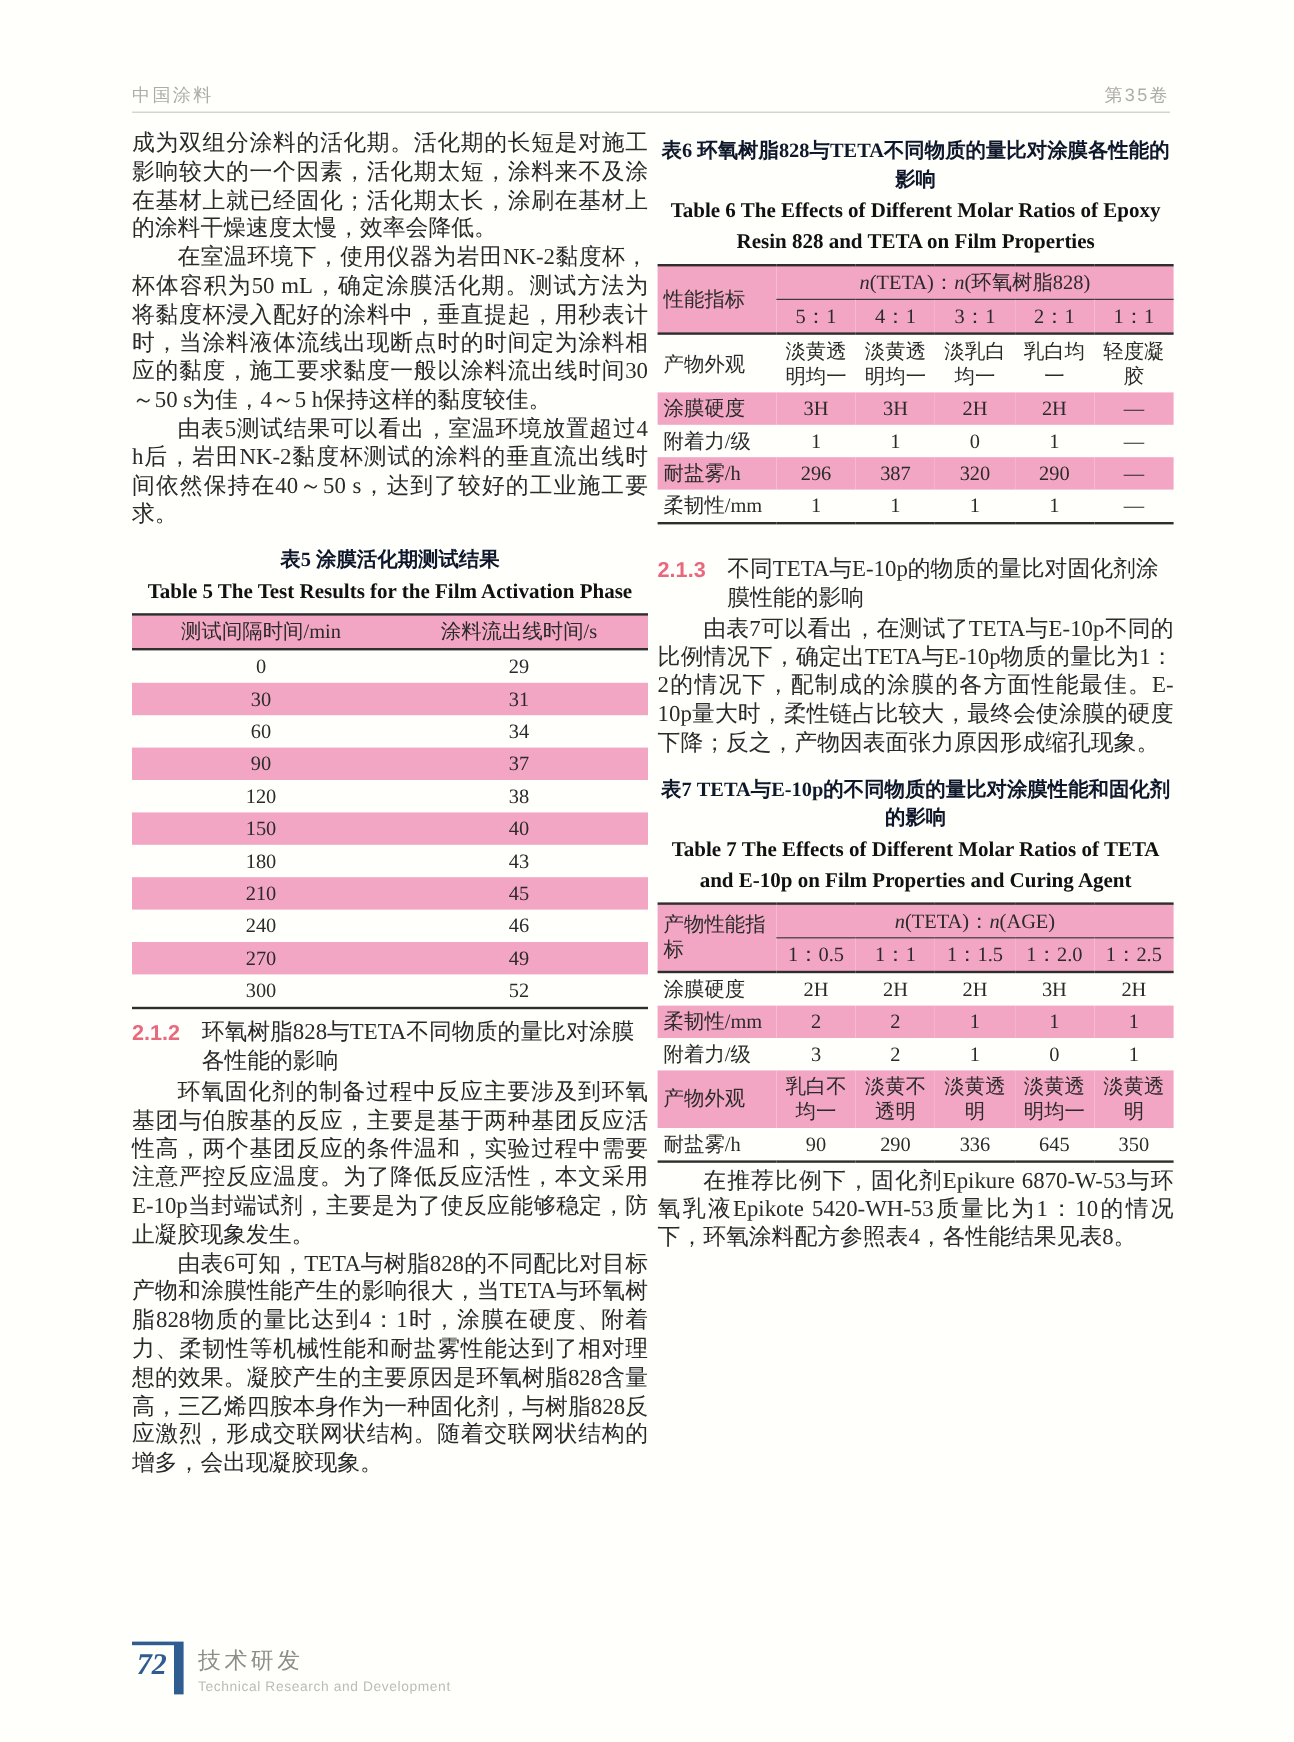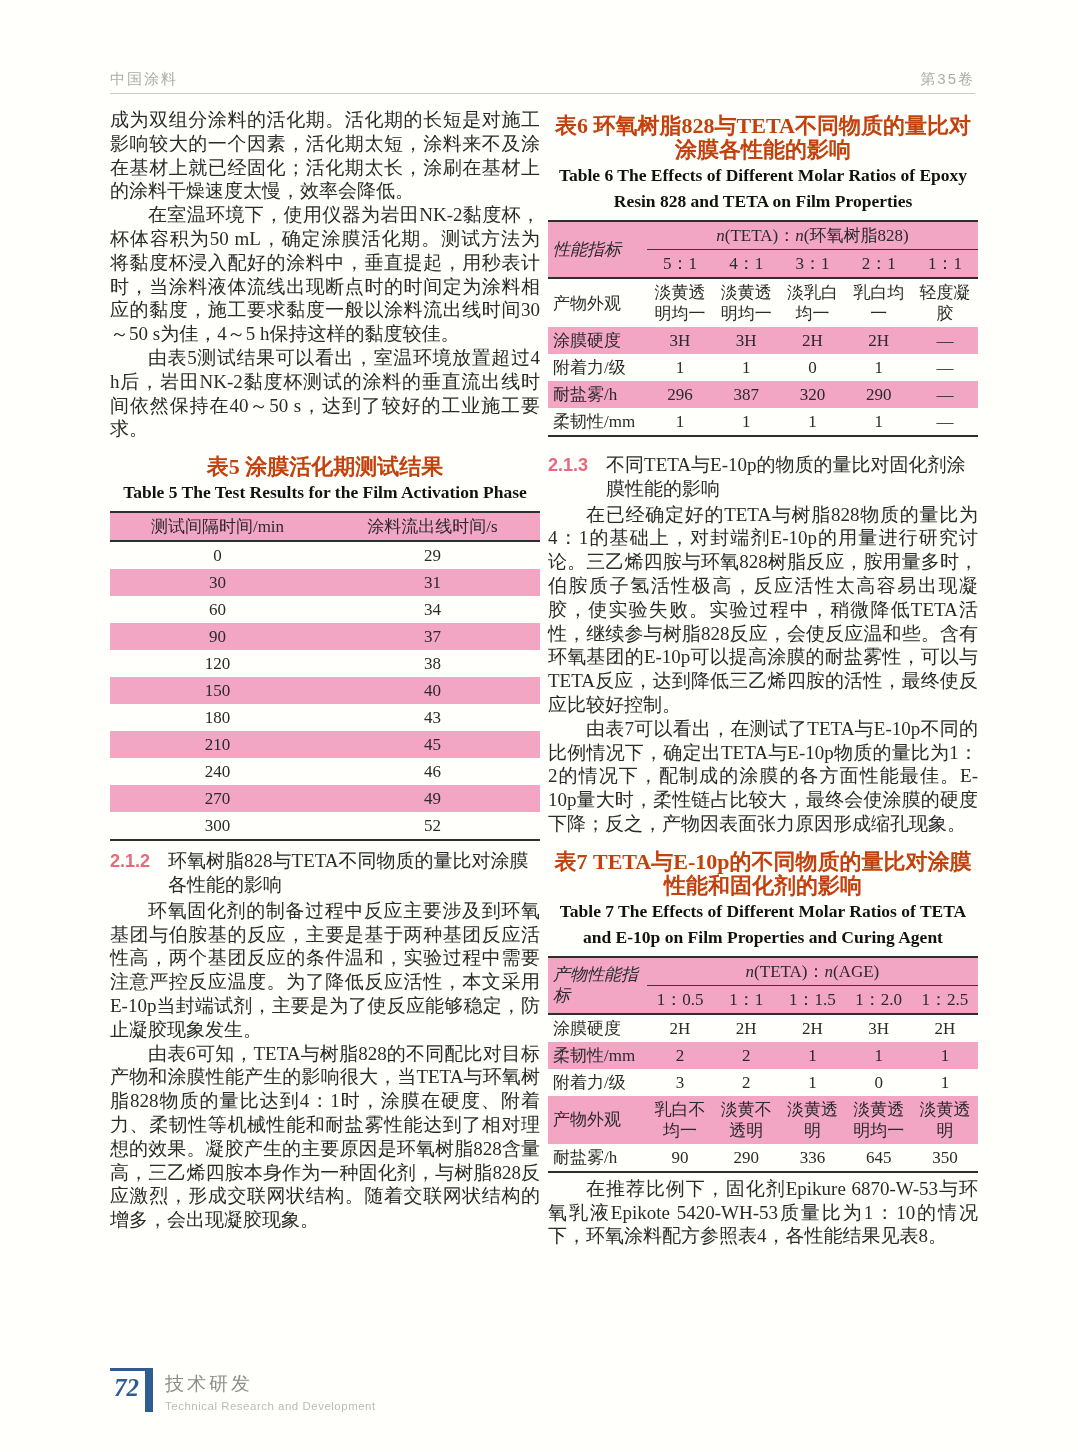--- a/index.html
+++ b/index.html
@@ -29,35 +29,35 @@
   
   .sec{ display:flex; margin-top:8px; margin-bottom:2px; text-align:left;}
   .sec-num{
     flex:0 0 auto; margin-right:18px; color:#e8697d; font-weight:bold;
     font-family:"Liberation Sans","DejaVu Sans",sans-serif; font-size:18px; padding-top:1px;
   }
   .sec-title{ flex:1; }
 
   
   .tcap{ text-align:center; font-weight:bold; margin-top:14px; }
-  .tcap .zh{ font-size:22px; line-height:24px; color:#c2410c;}
+  .tcap .zh{ font-size:17px; line-height:24px; color:#0f172a;}
   .tcap .en{ font-size:17.5px; line-height:26px; color:#111; }
 
   
   table.dt{
     width:100%; border-collapse:collapse; margin-top:6px; margin-bottom:4px;
     border-top:2.5px solid #2e2e2e; border-bottom:2.5px solid #2e2e2e;
     font-size:17px; line-height:21px;
   }
   table.dt th, table.dt td{ font-weight:normal; text-align:center; padding:3px 2px; }
   .pinkbg{ background:#f2a6c3; }
   tbody.stripe tr:nth-child(even) td{ background:#f2a6c3; }
   .hb{ border-bottom:2px solid #2e2e2e; }
   .span-line{ border-bottom:1.5px solid #3a3a3a; }
-  .stubcell{ text-align:left !important; padding-left:5px !important;font-style:italic; }
+  .stubcell{ text-align:left !important; padding-left:5px !important; }
   table.dt td.stub{ text-align:left; padding-left:5px; }
   .t5 td{ height:27px; }
   .t5 th{ height:29px; }
   .ratio th{ font-size:17px; }
   .nvar{ font-style:italic; font-family:"Liberation Serif",serif; }
   .t67 col.c0{ width:23%; }
   .t67 col.cn{ width:15.4%; }
   .t67 td{ height:27px; }
 
   
@@ -229,25 +229,24 @@
               <td class="stub">柔韧性/mm</td>
               <td>1</td>
               <td>1</td>
               <td>1</td>
               <td>1</td>
               <td>—</td>
             </tr>
           </tbody>
       </table>
 
-      <div class="sec" style="margin-top:16px">
+      <div class="sec" style="margin-top:26px">
         <span class="sec-num">2.1.3</span>
         <span class="sec-title">不同TETA与E-10p的物质的量比对固化剂涂膜性能的影响</span>
       </div>
-      <p>在已经确定好的TETA与树脂828物质的量比为4：1的基础上，对封端剂E-10p的用量进行研究讨论。三乙烯四胺与环氧828树脂反应，胺用量多时，伯胺质子氢活性极高，反应活性太高容易出现凝胶，使实验失败。实验过程中，稍微降低TETA活性，继续参与树脂828反应，会使反应温和些。含有环氧基团的E-10p可以提高涂膜的耐盐雾性，可以与TETA反应，达到降低三乙烯四胺的活性，最终使反应比较好控制。</p>
       <p>由表7可以看出，在测试了TETA与E-10p不同的比例情况下，确定出TETA与E-10p物质的量比为1：2的情况下，配制成的涂膜的各方面性能最佳。E-10p量大时，柔性链占比较大，最终会使涂膜的硬度下降；反之，产物因表面张力原因形成缩孔现象。</p>
 
       <div class="tcap">
         <div class="zh">表7  TETA与E-10p的不同物质的量比对涂膜性能和固化剂的影响</div>
         <div class="en">
           <div>Table 7   The Effects of Different Molar Ratios of TETA</div>
           <div>and E-10p on Film Properties and Curing Agent</div>
         </div>
       </div>
 

